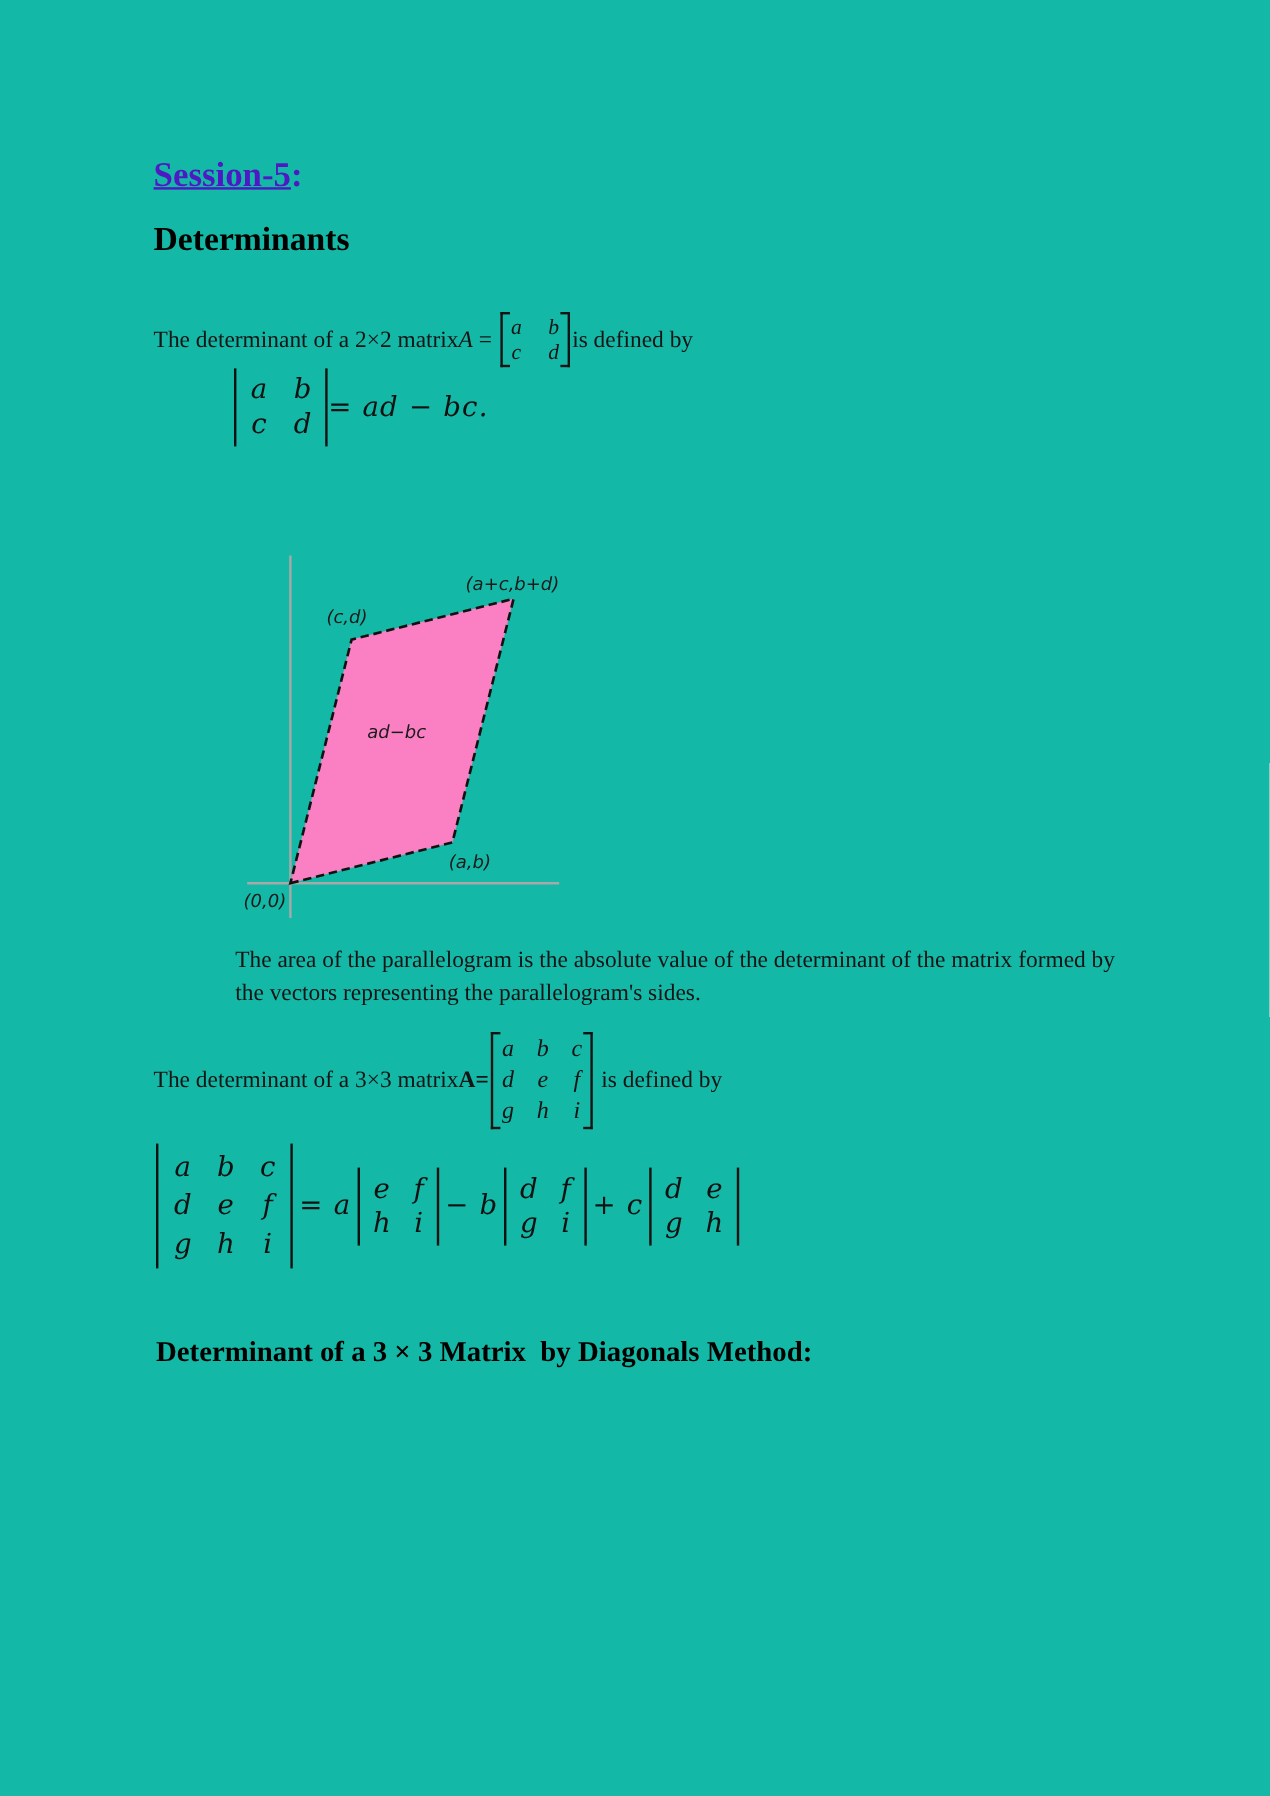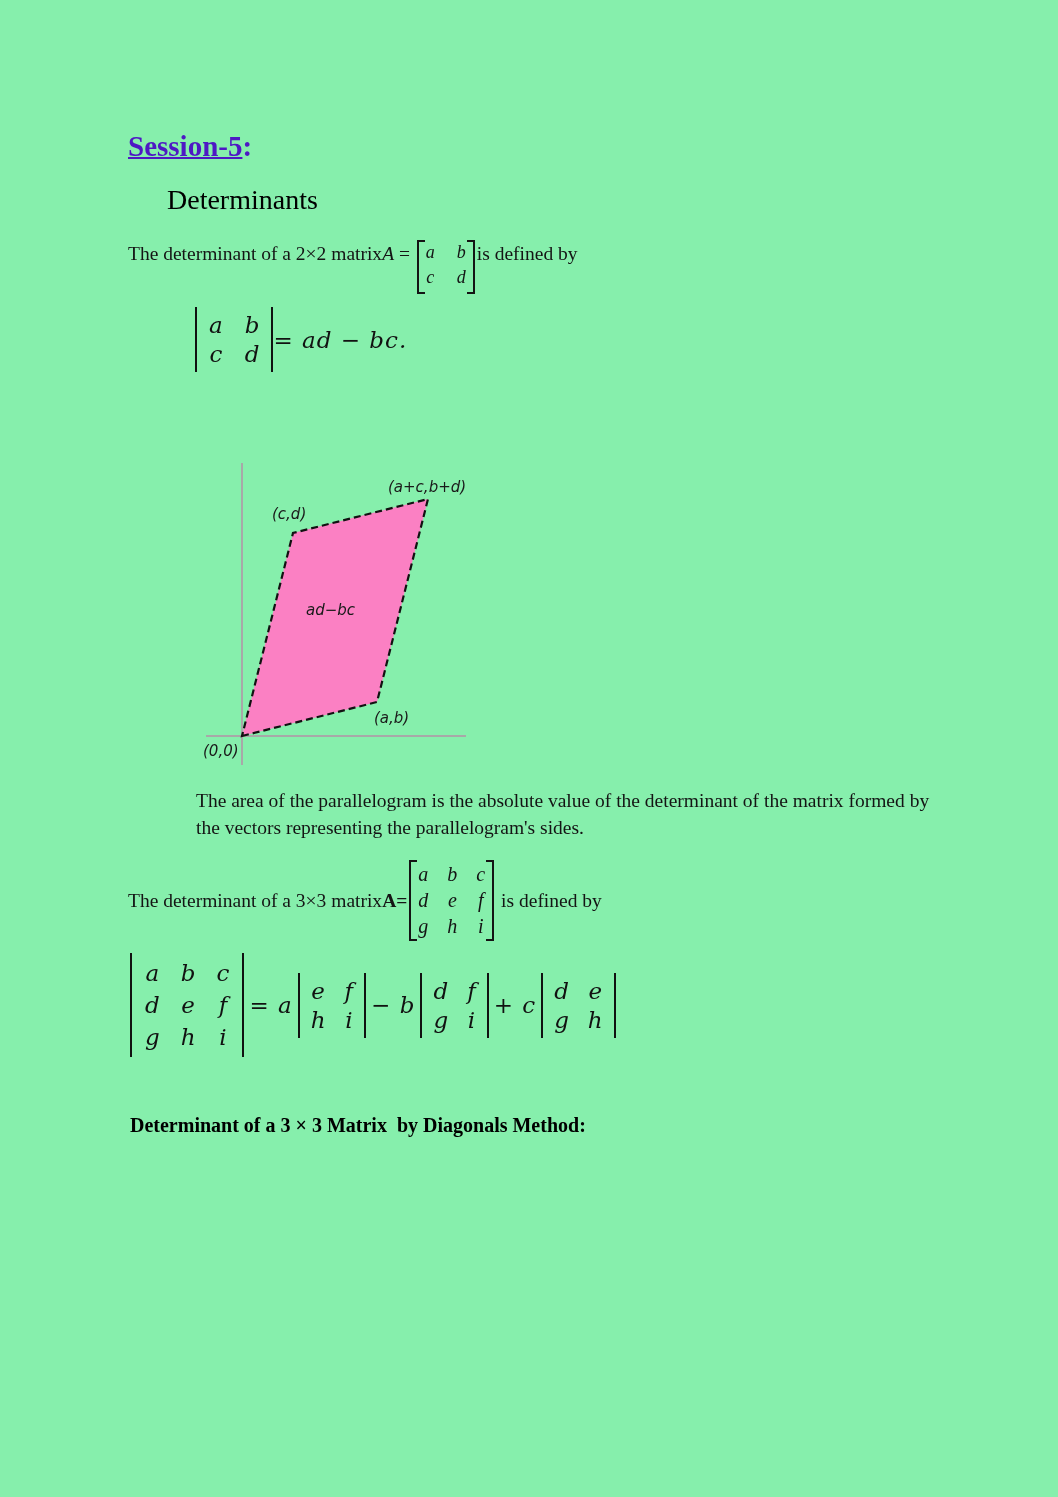--- a/index.html
+++ b/index.html
@@ -1,31 +1,31 @@
 <!DOCTYPE html>
 <html><head>
 <meta charset="utf-8">
 <style>
   html,body { margin:0; padding:0; background:#e8e8e8; }
   .page {
     position:relative; width:1058px; height:1497px; margin:0 auto;
-    background:#86efac; overflow:hidden;
+    background:#14b8a6; overflow:hidden;
     font-family:"Liberation Serif", serif; color:#1a1a1a;
   }
   .abs { position:absolute; }
 
   
   .session-heading { left:128px; top:130px; font-size:29px; font-weight:bold; color:#4e18c4; }
   .session-heading .link { text-decoration:underline; text-decoration-thickness:2px; }
-  .h-determinants { left:128px; top:184px; font-size:28px; font-weight:normal; color:#000;margin-left:39px; }
-  .h-diagonals { left:130px; top:1114px; font-size:20px; font-weight:bold; color:#000; white-space:pre-wrap; }
+  .h-determinants { left:128px; top:184px; font-size:28px; font-weight:bold; color:#000; }
+  .h-diagonals { left:130px; top:1114px; font-size:24px; font-weight:bold; color:#000; white-space:pre-wrap; }
 
   
   .para { font-size:19.5px; line-height:27px; color:#141414; }
-  .para-2x2 { left:128px; top:240px; height:54px; display:flex; }
+  .para-2x2 { left:128px; top:256px; height:54px; display:flex; align-items:center; }
   .para-area { left:186px; top:787px; width:745px;margin-left:10px; }
   .para-3x3 { left:128px; top:856px; height:88px; display:flex; align-items:center; }
   .para-diagonals { left:130px; top:1175px; width:795px; white-space:pre-wrap; }
 
   .mathvar { font-style:italic; }
   .boldvar { font-weight:bold; }
 
   
   .bmat { display:inline-flex; position:relative; padding:2px 9px; margin:0 2px; }
   .bmat::before, .bmat::after { content:""; position:absolute; top:0; bottom:0; width:6px; }

